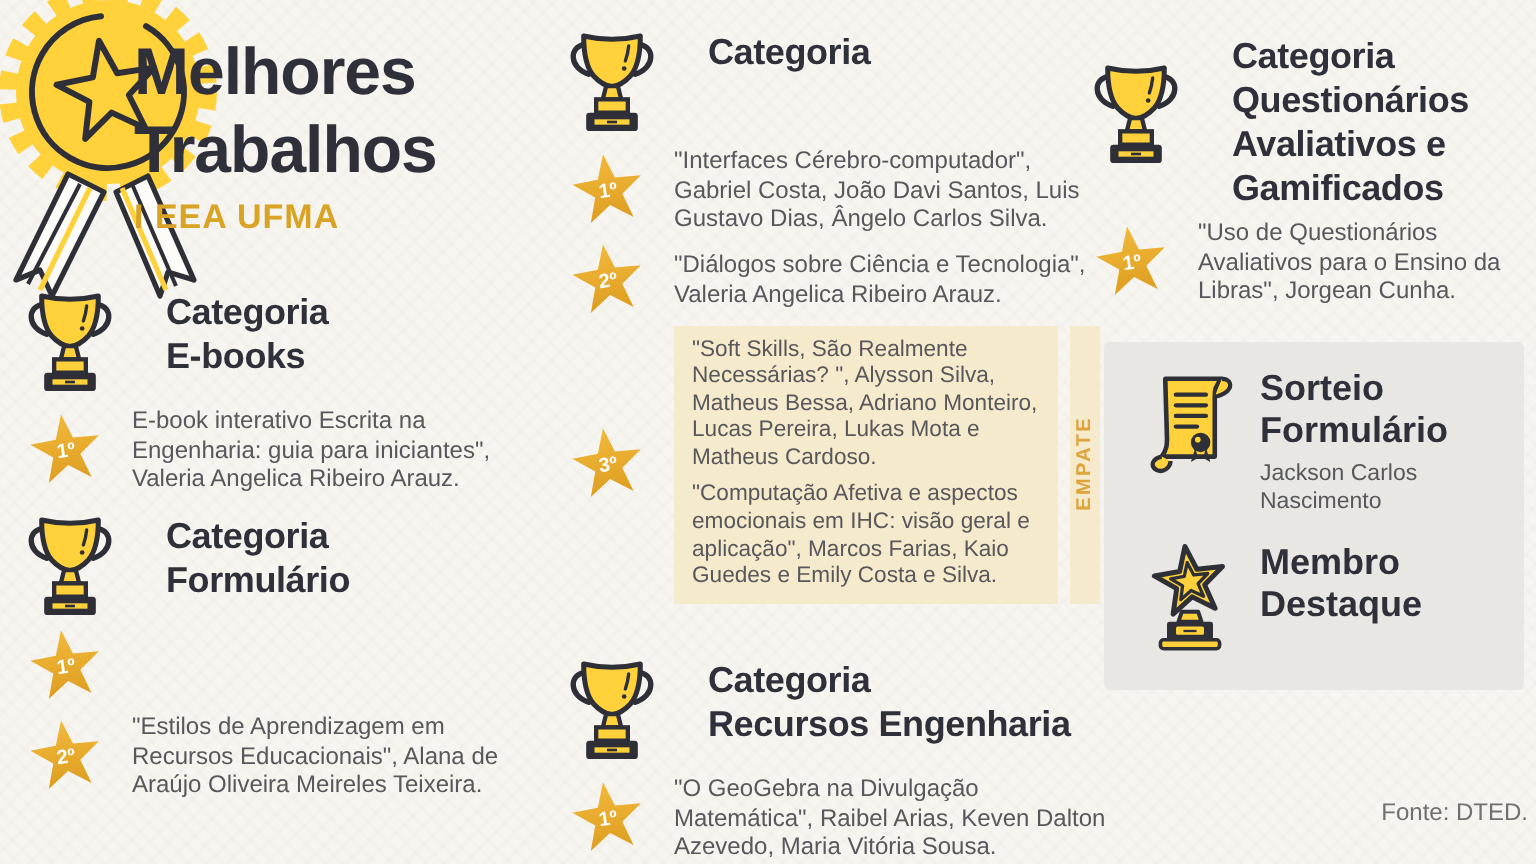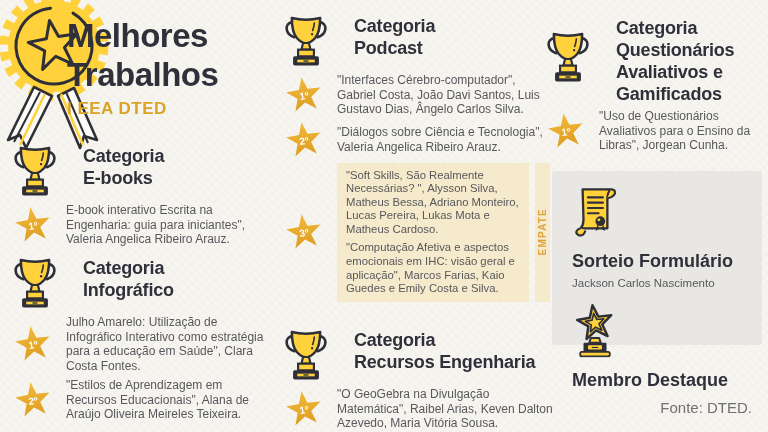--- a/index.html
+++ b/index.html
@@ -47,26 +47,26 @@
   .tie-box { position:relative; width:192px; background:#F6EACC; padding:6px 9px; box-sizing:border-box; }
   .tie-text { font-size:11.3px; line-height:13.6px; color:#58585C; margin:0 0 5px 0; }
   .tie-text.last { margin-bottom:0; }
   .empate-strip { position:absolute; right:-21px; top:0; height:100%; width:15px; background:#F6EACC;
     display:flex; align-items:center; justify-content:center; }
   .empate-label { writing-mode:vertical-rl; transform:rotate(180deg); font-size:10px; font-weight:bold;
     letter-spacing:1.2px; color:#DFA43C; }
 
   
   #panel { position:absolute; left:552px; top:171px; width:210px; height:174px; background:#E8E7E3; border-radius:3px; }
-  .panel-row { display:flex; gap:12px; padding:13px 8px 0 20px; align-items:flex-start;flex-direction:column; }
+  .panel-row { display:flex; gap:12px; padding:13px 8px 0 20px; align-items:flex-start; }
   .panel-icon { width:46px; height:55px; flex-shrink:0; }
   .hl-title { font-size:18px; line-height:21px; font-weight:bold; color:#30303A; }
   .hl-winner { margin-top:4px; font-size:11.5px; line-height:14px; color:#58585C; }
 
-  #fonte { position:absolute; right:16px; top:399px; font-size:15px; color:#707070; }
+  #fonte { position:absolute; right:4px; top:399px; font-size:12px; color:#707070; }
 </style>
 </head>
 <body>
 
 <svg class="defs" aria-hidden="true">
   <defs>
     <symbol id="sym-trophy" viewBox="0 0 60 68">
       <path d="M14 12 C4 13 4 26 16 30" fill="none" stroke="#2F2F38" stroke-width="3.2" stroke-linecap="round"></path>
       <path d="M46 12 C56 13 56 26 44 30" fill="none" stroke="#2F2F38" stroke-width="3.2" stroke-linecap="round"></path>
       <path d="M13 7 Q30 11 47 7 Q47 24 41 31 Q36 36.5 30 37.5 Q24 36.5 19 31 Q13 24 13 7 Z" fill="#FFD23B" stroke="#2F2F38" stroke-width="3" stroke-linejoin="round"></path>
@@ -121,21 +121,21 @@
 <div class="canvas">
 
   <svg id="badge" viewBox="0 0 130 172">
     <use href="#sym-medal"></use>
   </svg>
   <div id="title-block">
     <div class="main-title">
       <div>Melhores</div>
       <div>Trabalhos</div>
     </div>
-    <div class="main-sub">I EEA DTED</div>
+    <div class="main-sub">I EEA UFMA</div>
   </div>
 
   <div class="section" id="sec-ebooks">
     <div class="sec-header">
       <svg class="trophy" viewBox="0 0 60 68">
           <use href="#sym-trophy"></use>
         </svg>
       <div class="sec-title">
         <div>Categoria</div>
         <div>E-books</div>
@@ -152,51 +152,49 @@
     </div>
   </div>
 
   <div class="section" id="sec-infografico">
     <div class="sec-header">
       <svg class="trophy" viewBox="0 0 60 68">
           <use href="#sym-trophy"></use>
         </svg>
       <div class="sec-title">
         <div>Categoria</div>
-        <div>Infográfico</div>
-      </div>
-    </div>
-    <div class="entry">
-      <div class="star-col">
-        <div class="star-badge">
-          <div class="star-shape"></div>
-          <span class="star-label">1º</span>
-        </div>
-      </div>
-      <div class="entry-text">Julho Amarelo: Utilização de Infográfico Interativo como estratégia para a educação em Saúde", Clara Costa Fontes.</div>
+        <div>Formulário</div>
+      </div>
+    </div>
+    <div class="entry">
+      <div class="star-col">
+        <div class="star-badge">
+          <div class="star-shape"></div>
+          <span class="star-label">1º</span>
+        </div>
+      </div>
     </div>
     <div class="entry">
       <div class="star-col">
         <div class="star-badge">
           <div class="star-shape"></div>
           <span class="star-label">2º</span>
         </div>
       </div>
       <div class="entry-text">"Estilos de Aprendizagem em Recursos Educacionais", Alana de Araújo Oliveira Meireles Teixeira.</div>
     </div>
   </div>
 
   <div class="section" id="sec-podcast">
     <div class="sec-header">
       <svg class="trophy" viewBox="0 0 60 68">
           <use href="#sym-trophy"></use>
         </svg>
       <div class="sec-title">
         <div>Categoria</div>
-        <div>Podcast</div>
       </div>
     </div>
     <div class="entry">
       <div class="star-col">
         <div class="star-badge">
           <div class="star-shape"></div>
           <span class="star-label">1º</span>
         </div>
       </div>
       <div class="entry-text">"Interfaces Cérebro-computador", Gabriel Costa, João Davi Santos, Luis Gustavo Dias, Ângelo Carlos Silva.</div>

